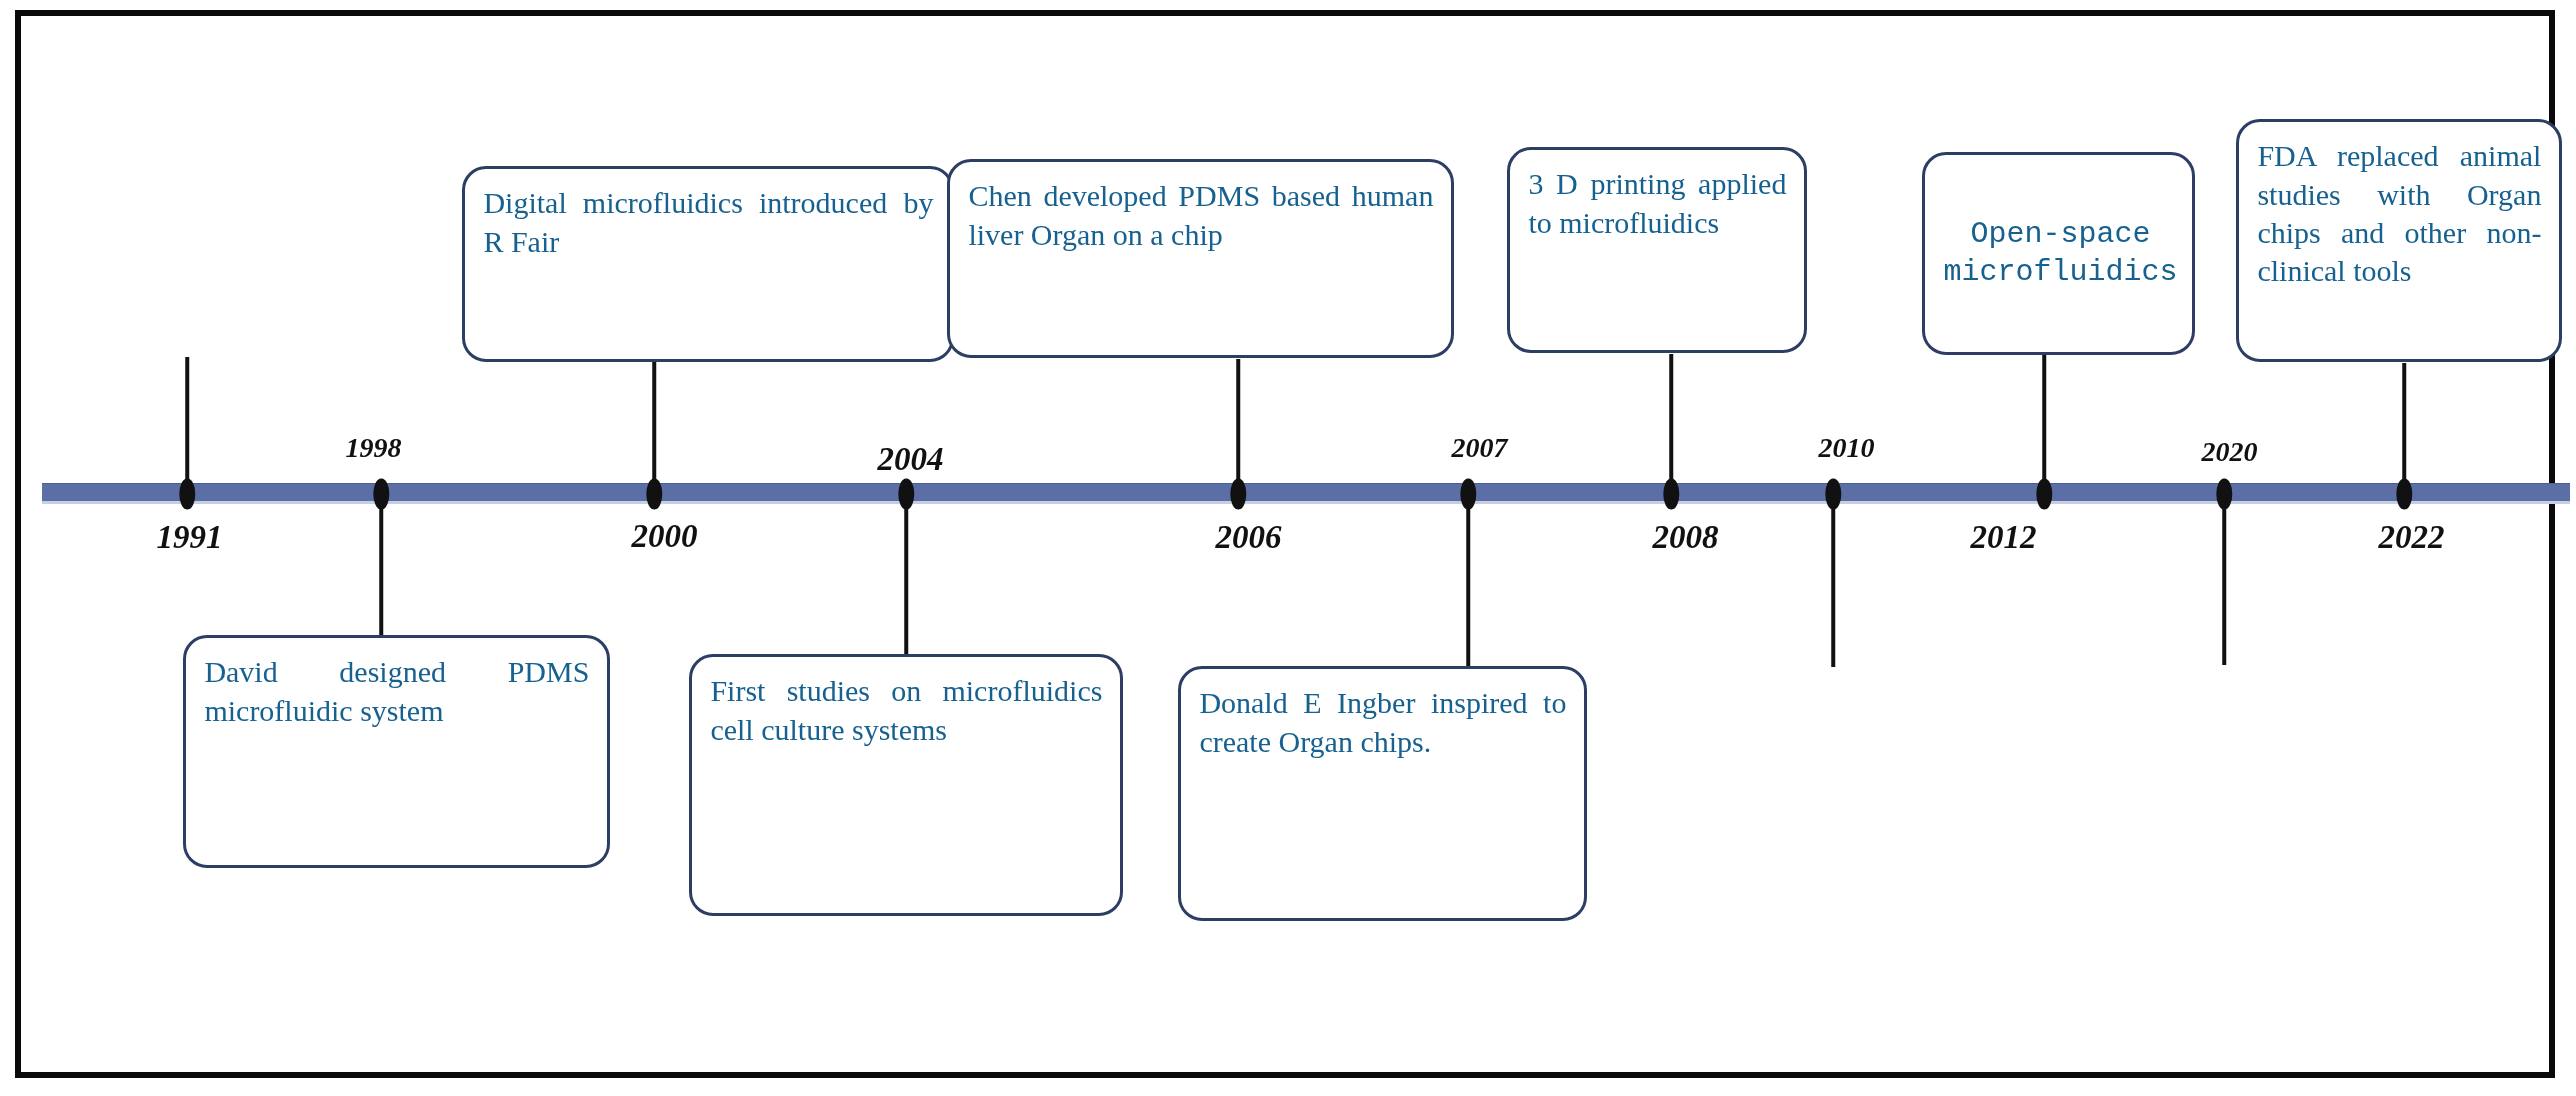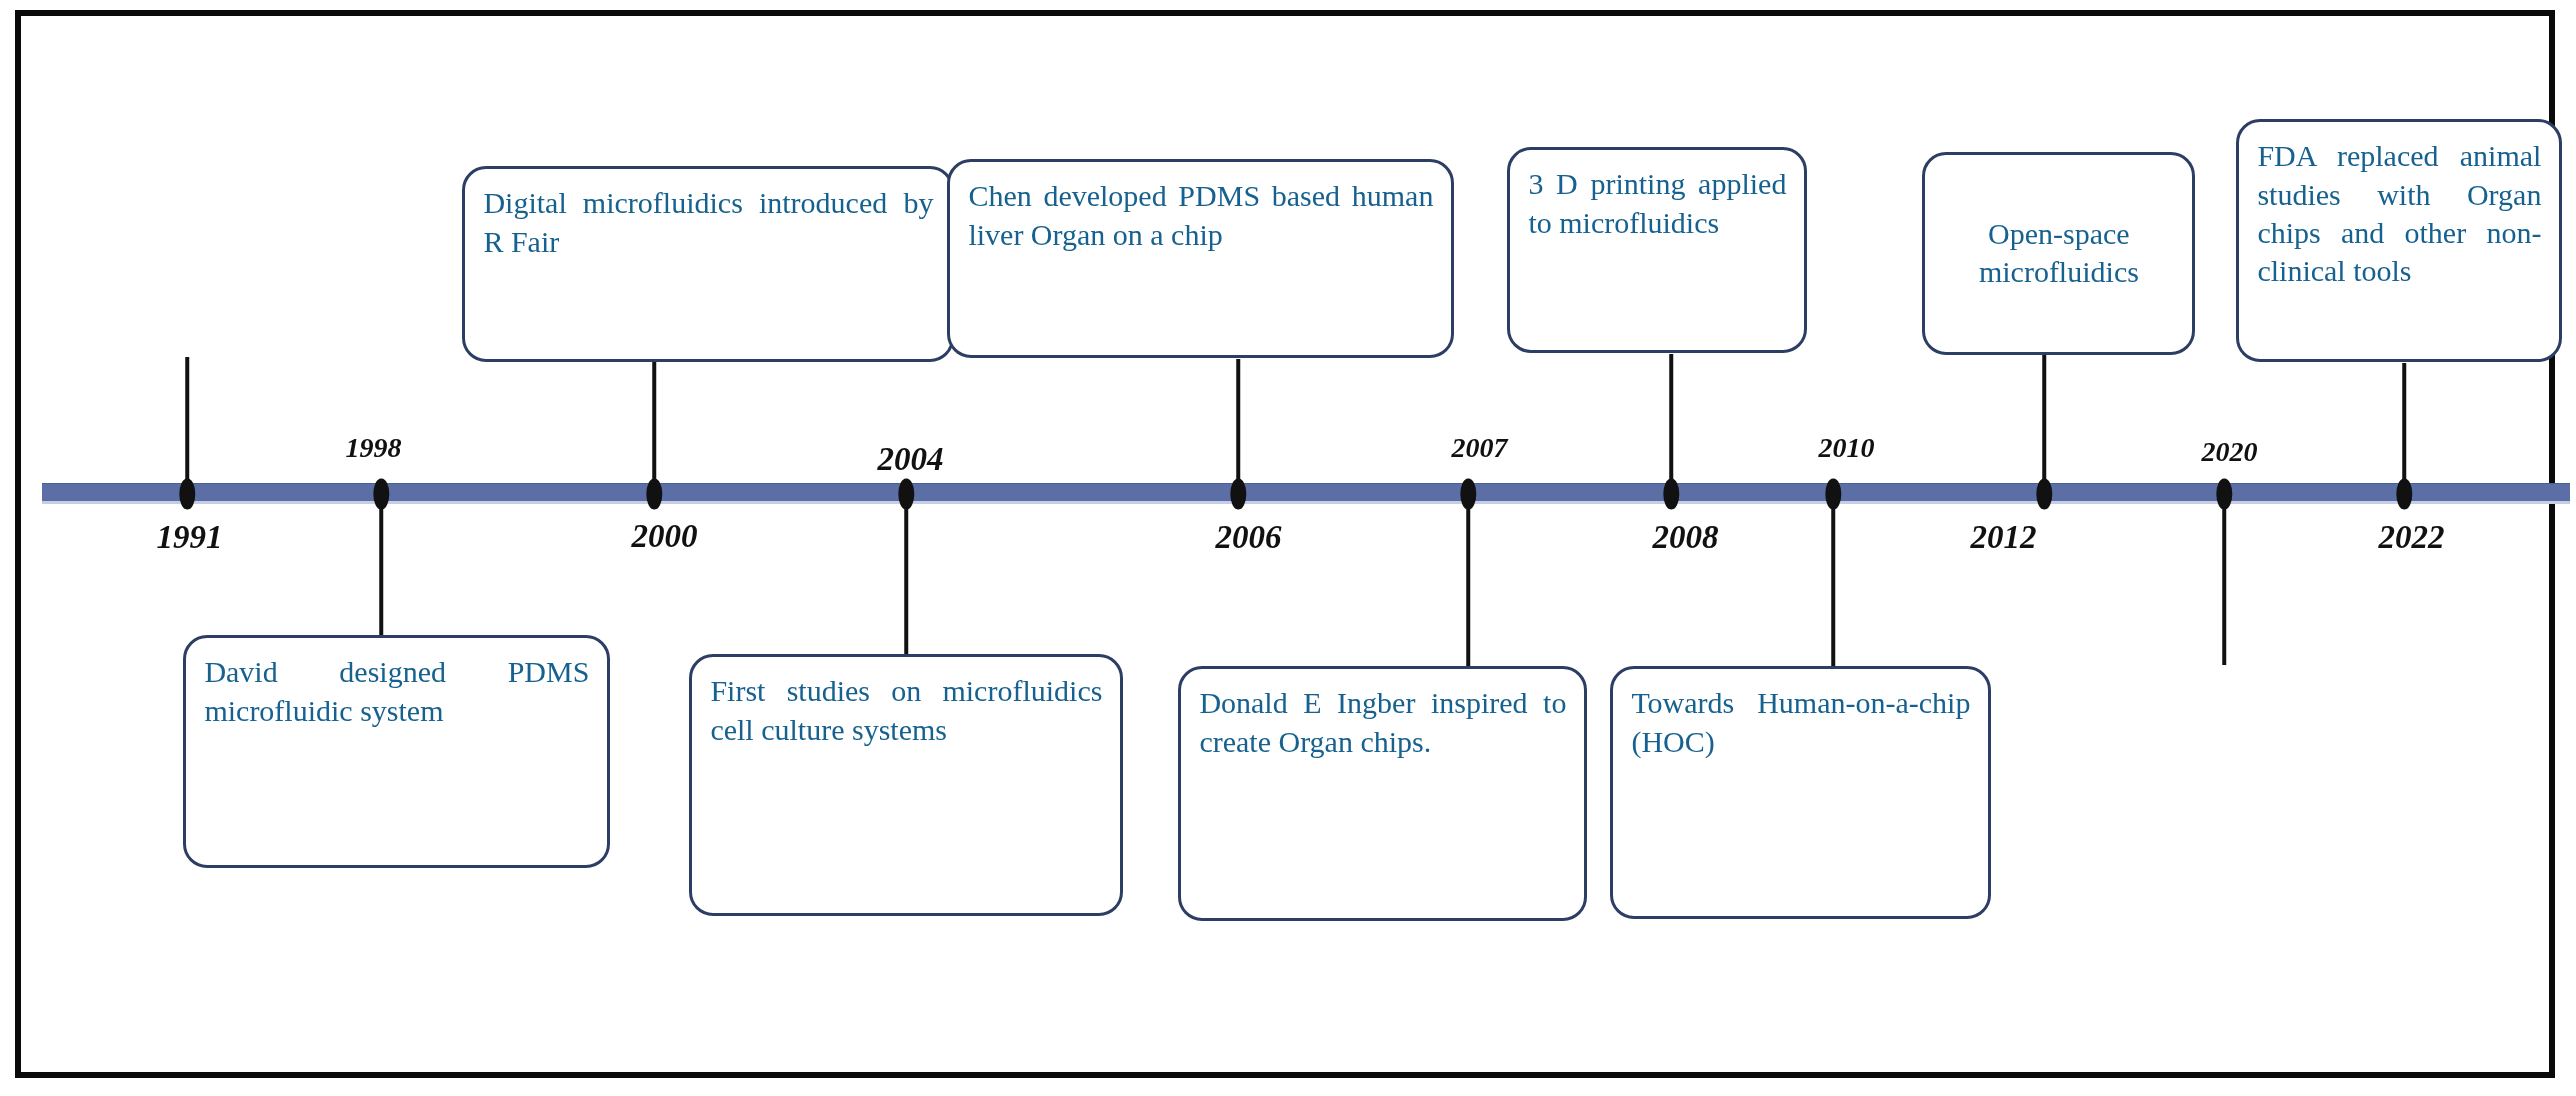--- a/index.html
+++ b/index.html
@@ -135,43 +135,40 @@
     </div>
 
     <div class="event-box justify-all" style="left:926px; top:143px; width:507px; height:199px;">
       <span class="txt">Chen developed PDMS based human liver Organ on a chip</span>
     </div>
 
     <div class="event-box justify-all" style="left:1486px; top:131px; width:300px; height:206px;">
       <span class="txt">3 D printing applied to microfluidics</span>
     </div>
 
-    <div class="event-box centered vcenter" style="left:1901px; top:136px; width:273px; height:203px;">
+    <div class="event-box centered vcenter" style="left:1901px; top:136px; width:273px; height:203px;font-family:Liberation Mono, monospace;">
       <span class="txt">Open-space microfluidics</span>
     </div>
 
     <div class="event-box justify-all" style="left:2215px; top:103px; width:326px; height:243px;">
       <span class="txt">FDA replaced animal studies with Organ chips and other non-clinical tools</span>
     </div>
 
     <div class="event-box justify-all" style="left:162px; top:619px; width:427px; height:233px;">
       <span class="txt">David designed PDMS microfluidic system</span>
     </div>
 
     <div class="event-box justify-all" style="left:668px; top:638px; width:434px; height:262px;">
       <span class="txt">First studies on microfluidics cell culture systems</span>
     </div>
 
     <div class="event-box justify-all" style="left:1157px; top:650px; width:409px; height:255px;">
       <span class="txt">Donald E Ingber inspired to create Organ chips.</span>
     </div>
 
-    <div class="event-box justify-all" style="left:1589px; top:650px; width:381px; height:253px;">
-      <span class="txt">Towards Human-on-a-chip (HOC)</span>
-    </div>
 
 
     <div class="stem" style="left:166px;  top:341px; height:136px;"></div>
     <div class="stem" style="left:633px;  top:346px; height:131px;"></div>
     <div class="stem" style="left:1217px; top:343px; height:135px;"></div>
     <div class="stem" style="left:1650px; top:338px; height:140px;"></div>
     <div class="stem" style="left:2023px; top:339px; height:138px;"></div>
     <div class="stem" style="left:2383px; top:347px; height:131px;"></div>
 
     <div class="stem" style="left:360px;  top:478px; height:141px;"></div>

